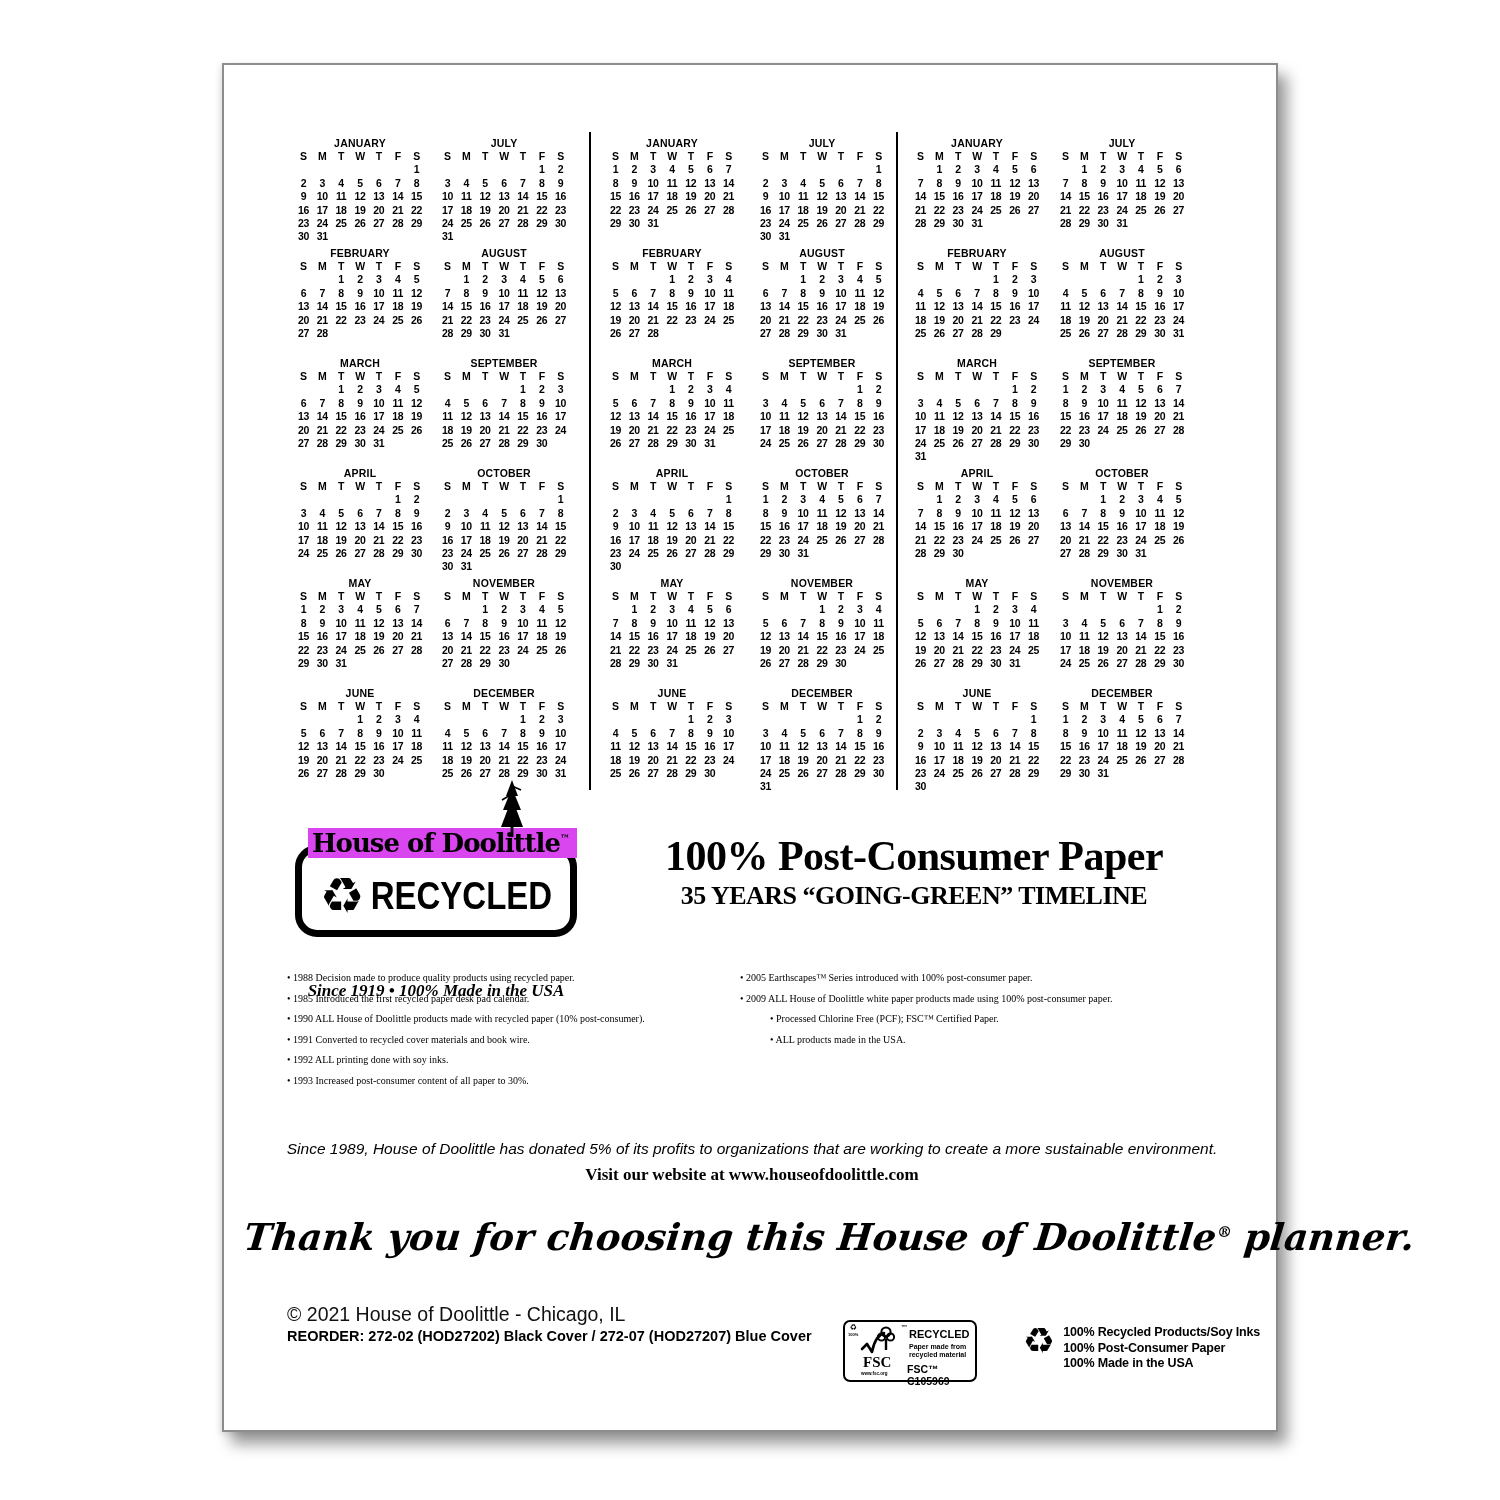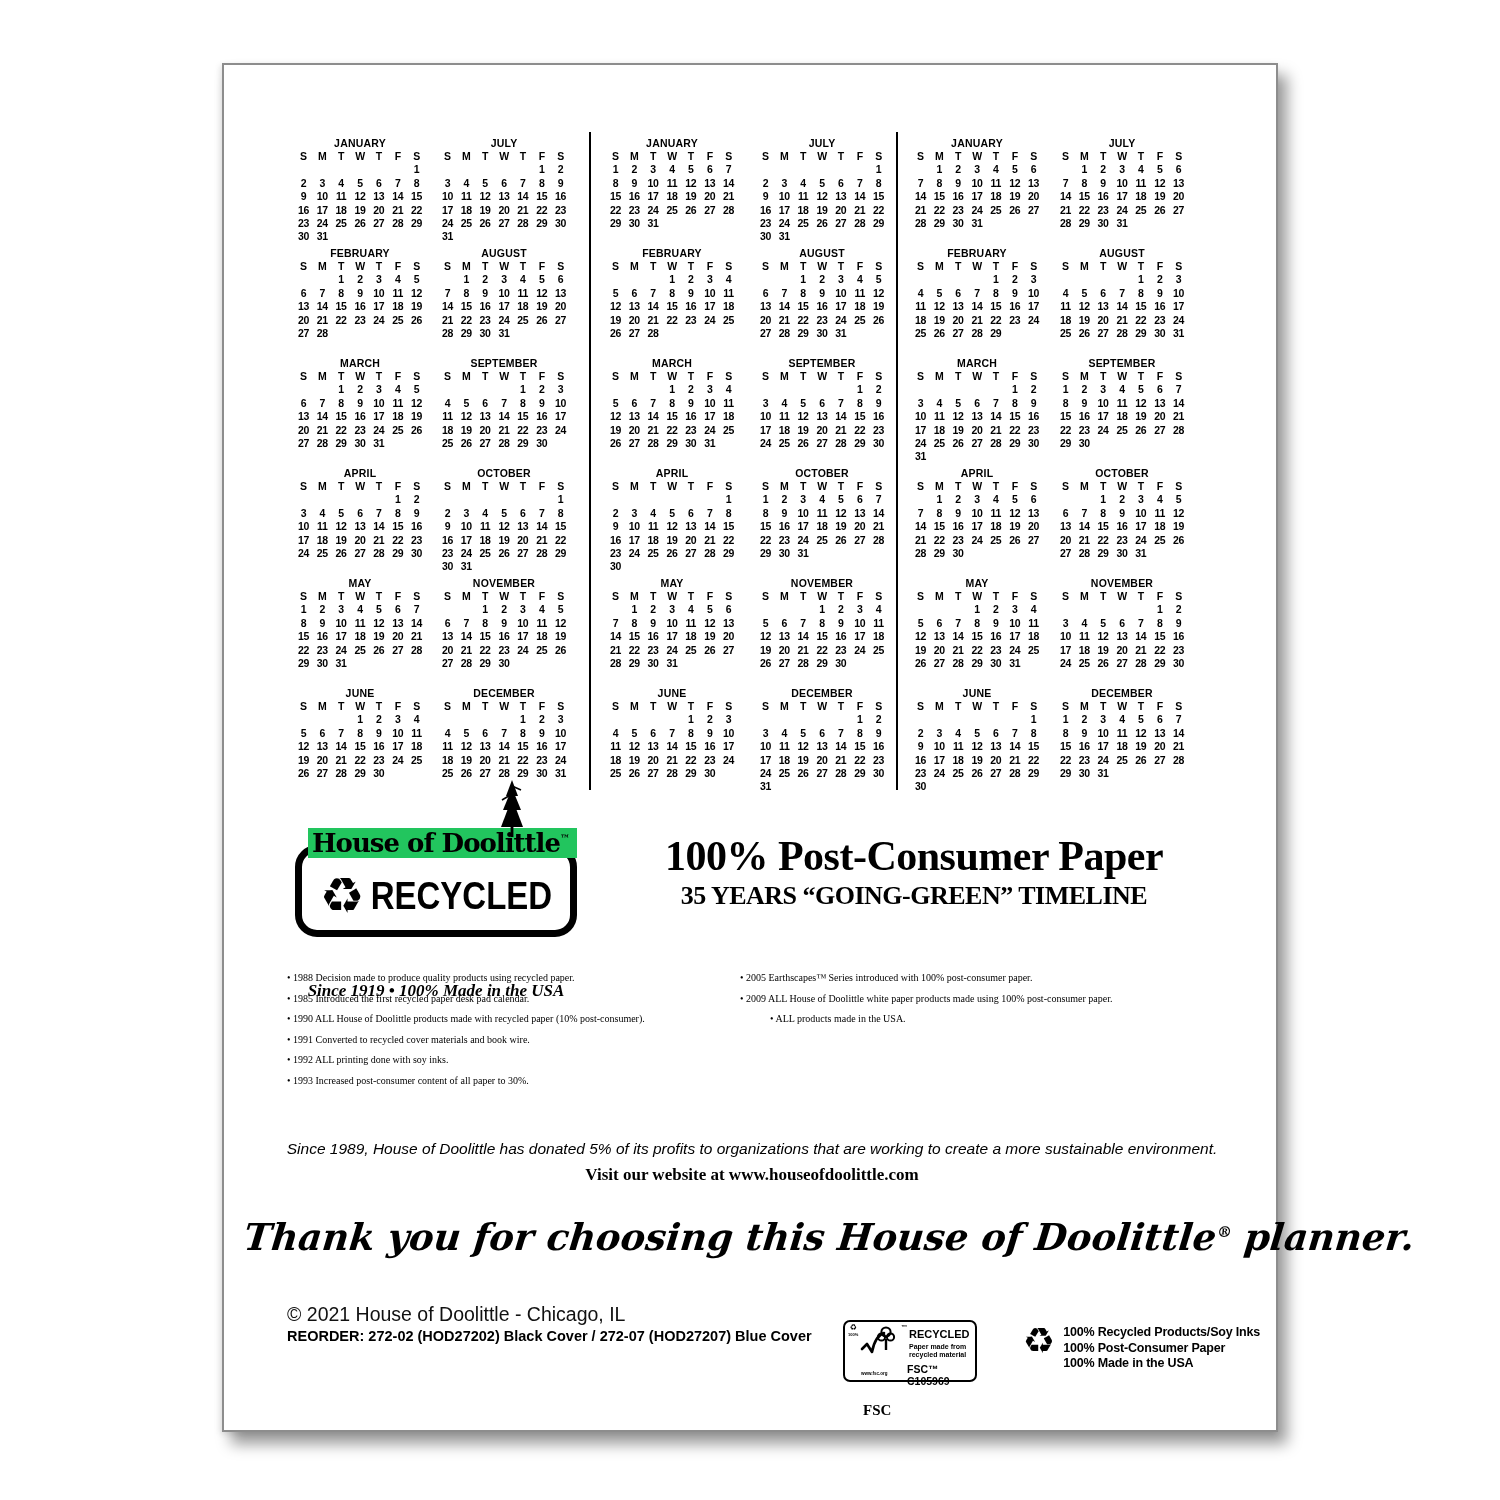--- a/index.html
+++ b/index.html
@@ -12,21 +12,21 @@
   
   .month-col{position:absolute;top:72px;width:132px;}
   .month{height:110px;overflow:hidden;}
   .month-title{font-size:10.5px;font-weight:700;text-align:center;height:13px;line-height:13px;letter-spacing:0.2px;}
   .dgrid{display:grid;grid-template-columns:repeat(7,1fr);grid-auto-rows:13.4px;}
   .wd,.dy{font-size:10.5px;font-weight:700;text-align:center;line-height:13.4px;letter-spacing:-0.3px;}
   .vdivider{position:absolute;top:67px;width:2px;height:658px;background:#000;}
   
   .logo-box{position:absolute;left:71px;top:780px;width:282px;height:92px;
             border:7px solid #000;border-radius:22px;box-sizing:border-box;background:#fff;}
-  .brand{position:absolute;left:6px;top:-24px;background:#22c55e;padding:0 8px 0 4px;
+  .brand{position:absolute;left:6px;top:-24px;background:#d946ef;padding:0 8px 0 4px;
          font-family:"DejaVu Serif",serif;font-weight:700;font-size:26px;letter-spacing:-1px;white-space:nowrap;}
   .brand sup{font-size:10px;font-weight:700;}
   .pine{position:absolute;left:196px;top:-72px;}
   .logo-row{display:flex;align-items:center;justify-content:center;height:100%;padding-top:10px;box-sizing:border-box;}
   .recycle-big{font-family:"DejaVu Sans",sans-serif;font-size:50px;line-height:50px;margin-right:6px;}
   .recycled-word{font-size:33px;font-weight:700;letter-spacing:0px;transform:scaleY(1.15);}
   .tagline{position:absolute;left:41px;top:916px;width:342px;text-align:center;
            font-family:"Liberation Serif",serif;font-style:italic;font-weight:600;font-size:17px;}
   
   .headline{position:absolute;left:370px;top:768px;width:640px;text-align:center;
@@ -51,21 +51,21 @@
   
   .copyright{position:absolute;left:63px;top:1238px;font-size:19.5px;color:#111;}
   .reorder{position:absolute;left:63px;top:1263px;font-size:14.5px;font-weight:700;}
   .fsc-box{position:absolute;left:619px;top:1255px;width:134px;height:62px;
            border:2px solid #000;border-radius:7px;box-sizing:border-box;background:#fff;}
   .fsc-mini{position:absolute;left:3px;top:2px;text-align:center;line-height:7px;}
   .fsc-mini .r{font-family:"DejaVu Sans",sans-serif;font-size:8px;}
   .fsc-mini .p{font-size:4px;font-weight:700;}
   .fsc-mark{position:absolute;left:14px;top:3px;}
   .fsc-tm{position:absolute;left:56px;top:2px;font-size:6px;font-weight:700;}
-  .fsc-name{position:absolute;left:18px;top:32px;font-family:"Liberation Serif",serif;font-weight:700;font-size:15px;margin-top:48px;}
+  .fsc-name{position:absolute;left:18px;top:32px;font-family:"Liberation Serif",serif;font-weight:700;font-size:15px;}
   .fsc-url{position:absolute;left:16px;top:49px;font-size:4.5px;font-weight:700;}
   .fsc-recycled{position:absolute;left:64px;top:6px;font-size:11px;font-weight:700;}
   .fsc-desc{position:absolute;left:64px;top:21px;font-size:7px;font-weight:700;line-height:8px;}
   .fsc-code{position:absolute;left:62px;top:41px;font-size:10.5px;font-weight:700;}
   .foot-right{position:absolute;left:799px;top:1256px;display:flex;align-items:flex-start;}
   .recycle-small{font-family:"DejaVu Sans",sans-serif;font-size:36px;line-height:40px;margin-right:8px;}
   .foot-lines{font-size:12.5px;font-weight:700;line-height:15.5px;letter-spacing:-0.2px;padding-top:4px;}
 </style>
 </head>
 <body>
@@ -2059,20 +2059,21 @@
       <div class="tl-item">• 1988 Decision made to produce quality products using recycled paper.</div>
       <div class="tl-item">• 1985 Introduced the first recycled paper desk pad calendar.</div>
       <div class="tl-item">• 1990 ALL House of Doolittle products made with recycled paper (10% post-consumer).</div>
       <div class="tl-item">• 1991 Converted to recycled cover materials and book wire.</div>
       <div class="tl-item">• 1992 ALL printing done with soy inks.</div>
       <div class="tl-item">• 1993 Increased post-consumer content of all paper to 30%.</div>
     </div>
   <div class="tl-col tl-right">
       <div class="tl-item">• 2005 Earthscapes™ Series introduced with 100% post-consumer paper.</div>
       <div class="tl-item">• 2009 ALL House of Doolittle white paper products made using 100% post-consumer paper.</div>
+      <div class="tl-item tl-sub">• Processed Chlorine Free (PCF); FSC™ Certified Paper.</div>
       <div class="tl-item tl-sub">• ALL products made in the USA.</div>
     </div>
 
   <div class="donation">Since 1989, House of Doolittle has donated 5% of its profits to organizations that are working to create a more sustainable environment.</div>
   <div class="website">Visit our website at www.houseofdoolittle.com</div>
   <div class="thanks"><span>Thank you for choosing this House of Doolittle</span><sup>®</sup><span> planner.</span></div>
 
   <div class="copyright">© 2021 House of Doolittle - Chicago, IL</div>
   <div class="reorder">REORDER:  272-02 (HOD27202) Black Cover / 272-07 (HOD27207) Blue Cover</div>
 

